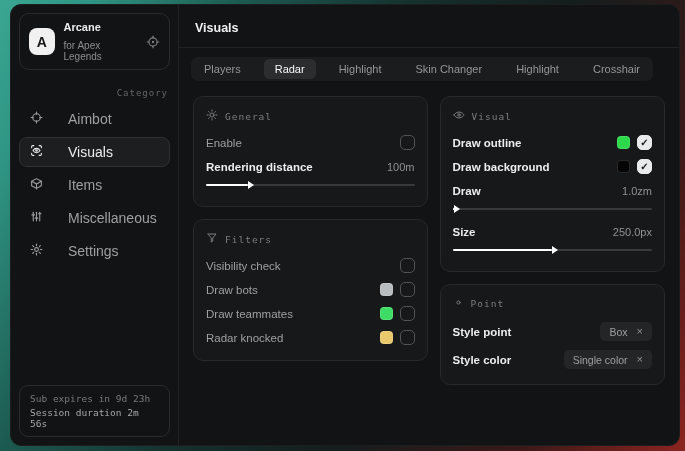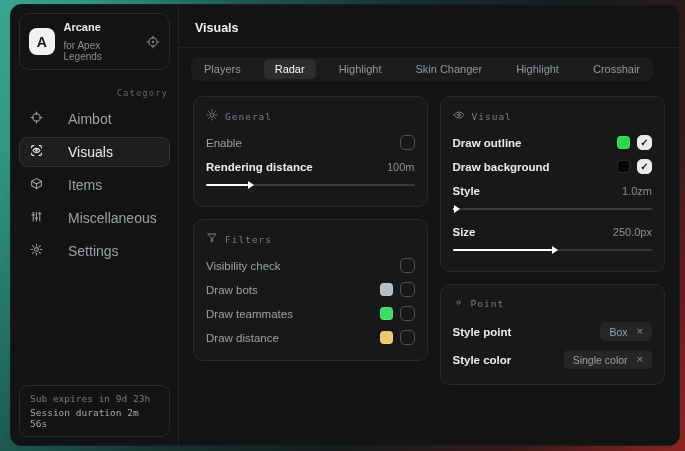--- a/index.html
+++ b/index.html
@@ -265,21 +265,21 @@
             </div>
           </div>
           <div class="row">
             <span class="lbl">Draw teammates</span>
             <div class="controls">
               <span class="swatch" style="background: rgb(61, 220, 100);"></span>
               <span class="cb"></span>
             </div>
           </div>
           <div class="row">
-            <span class="lbl">Draw distance</span>
+            <span class="lbl">Radar knocked</span>
             <div class="controls">
               <span class="swatch" style="background: rgb(233, 201, 107);"></span>
               <span class="cb"></span>
             </div>
           </div>
         </div>
       </div>
 
       <div class="col">
 
@@ -299,21 +299,21 @@
             </div>
           </div>
           <div class="row">
             <span class="lbl strong">Draw background</span>
             <div class="controls">
               <span class="swatch" style="background: rgb(5, 5, 5);"></span>
               <span class="cb checked"></span>
             </div>
           </div>
           <div class="row">
-            <span class="lbl strong">Style</span>
+            <span class="lbl strong">Draw</span>
             <span class="val">1.0zm</span>
           </div>
           <div class="slider">
             <span class="track"></span>
             <span class="fill" style="width: 1%;"></span>
           </div>
           <div class="row">
             <span class="lbl strong">Size</span>
             <span class="val">250.0px</span>
           </div>

